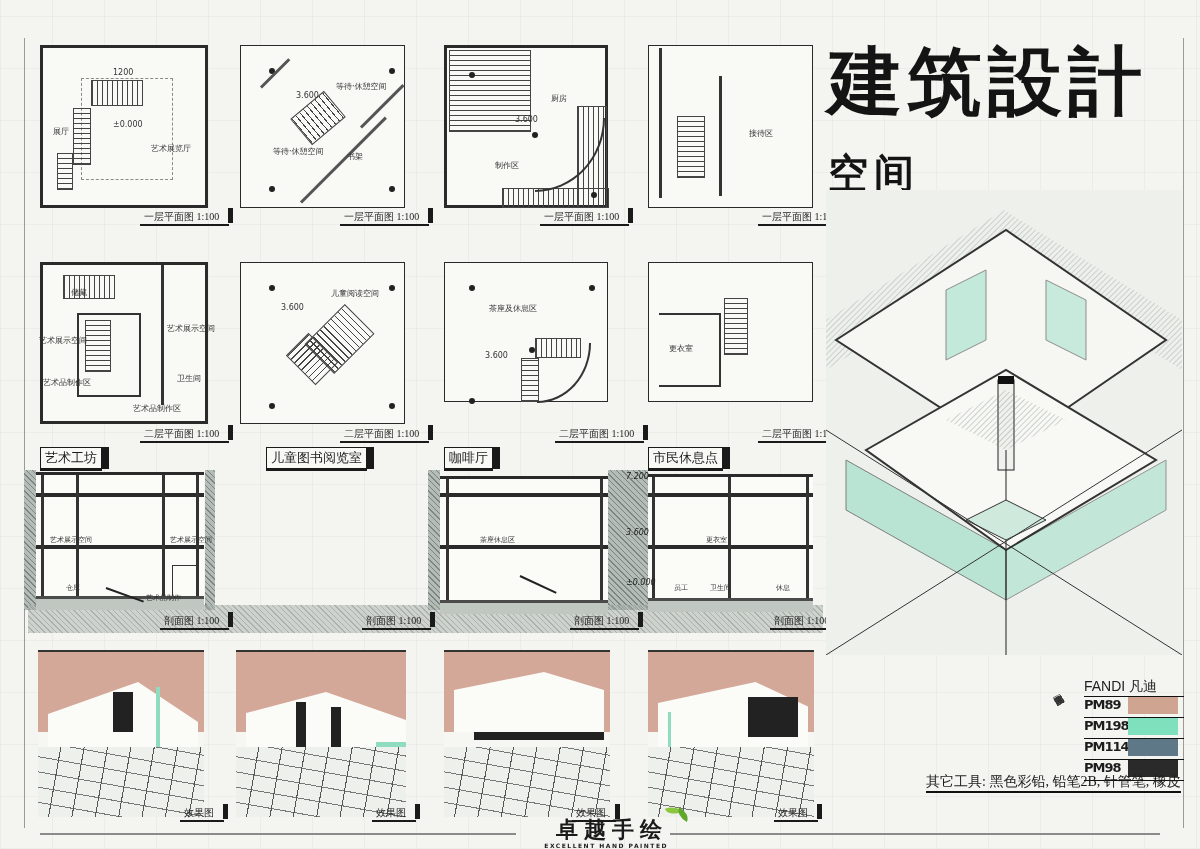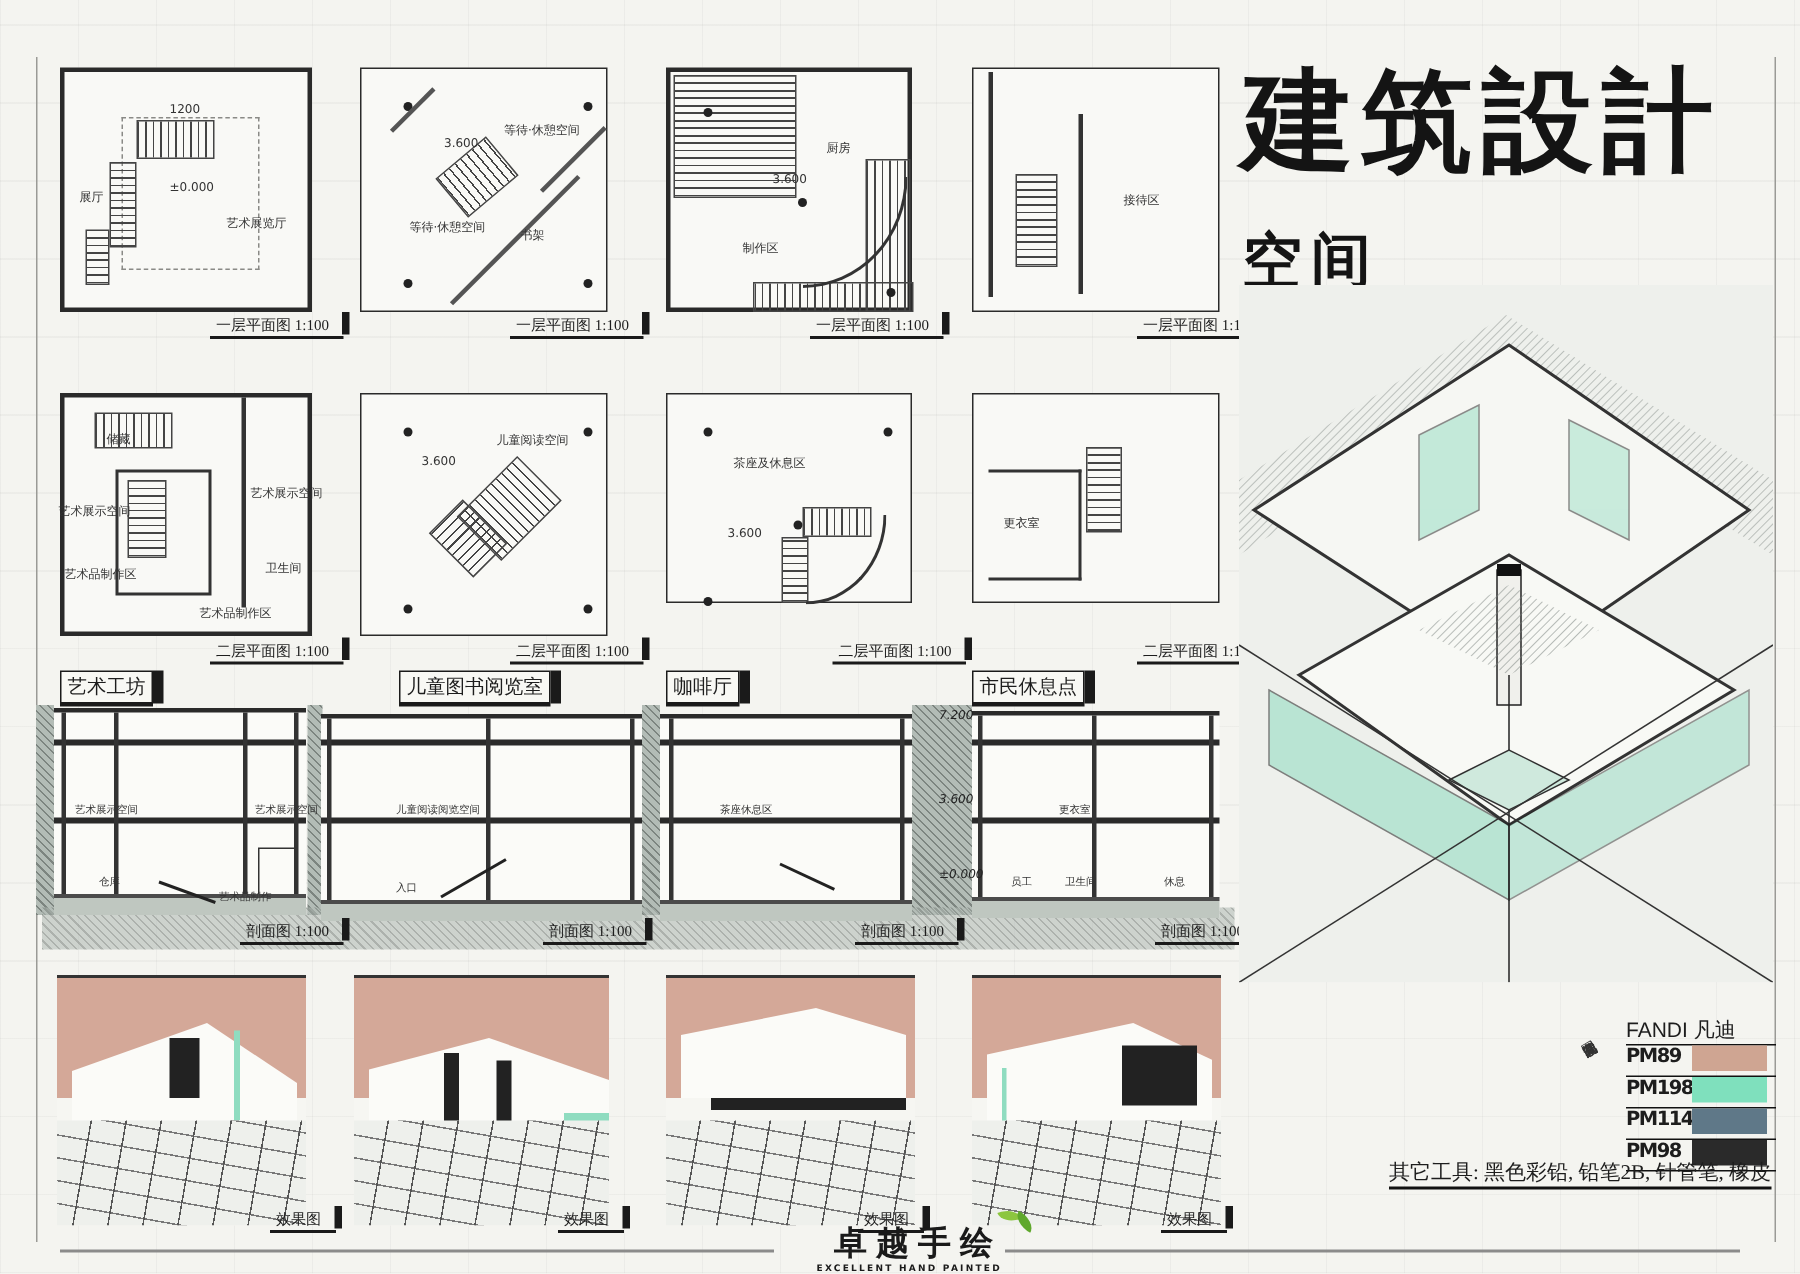--- a/index.html
+++ b/index.html
@@ -178,31 +178,20 @@
       <div class="wall" style="left:40px;"></div>
       <div class="wall" style="left:126px;"></div>
     <div style="position:absolute;left:136px;top:90px;width:24px;height:34px;border:1px solid #333;"></div>
     <div class="ground"></div>
     <div class="stairs" style="left:70px;top:112px;width:40px;transform:rotate(20deg);"></div>
     <span class="t" style="left:14px;top:60px;">艺术展示空间</span>
     <span class="t" style="left:134px;top:60px;">艺术展示空间</span>
     <span class="t" style="left:30px;top:108px;">仓库</span>
     <span class="t" style="left:110px;top:118px;">艺术品制作</span>
   </div>
-  <div class="section" style="left:214px;width:214px;top:476px;">
-    <div class="slab" style="top:14px;"></div>
-      <div class="slab" style="top:66px;"></div>
-    <div class="wall" style="left:4px;"></div>
-      <div class="wall" style="left:110px;"></div>
-      <div class="wall" style="left:206px;"></div>
-    <div class="ground"></div>
-    <div class="stairs" style="left:80px;top:118px;width:50px;transform:rotate(-30deg);"></div>
-    <span class="t" style="left:50px;top:56px;">儿童阅读阅览空间</span>
-    <span class="t" style="left:50px;top:108px;">入口</span>
-  </div>
   <div class="section" style="left:440px;width:168px;top:476px;">
     <div class="slab" style="top:14px;"></div>
       <div class="slab" style="top:66px;"></div>
     <div class="wall" style="left:6px;"></div>
       <div class="wall" style="left:160px;"></div>
     <div class="ground"></div>
     <div class="stairs" style="left:80px;top:96px;width:40px;transform:rotate(25deg);"></div>
     <span class="t" style="left:40px;top:56px;">茶座休息区</span>
   </div>
   <div class="section" style="left:648px;width:165px;top:474px;">

